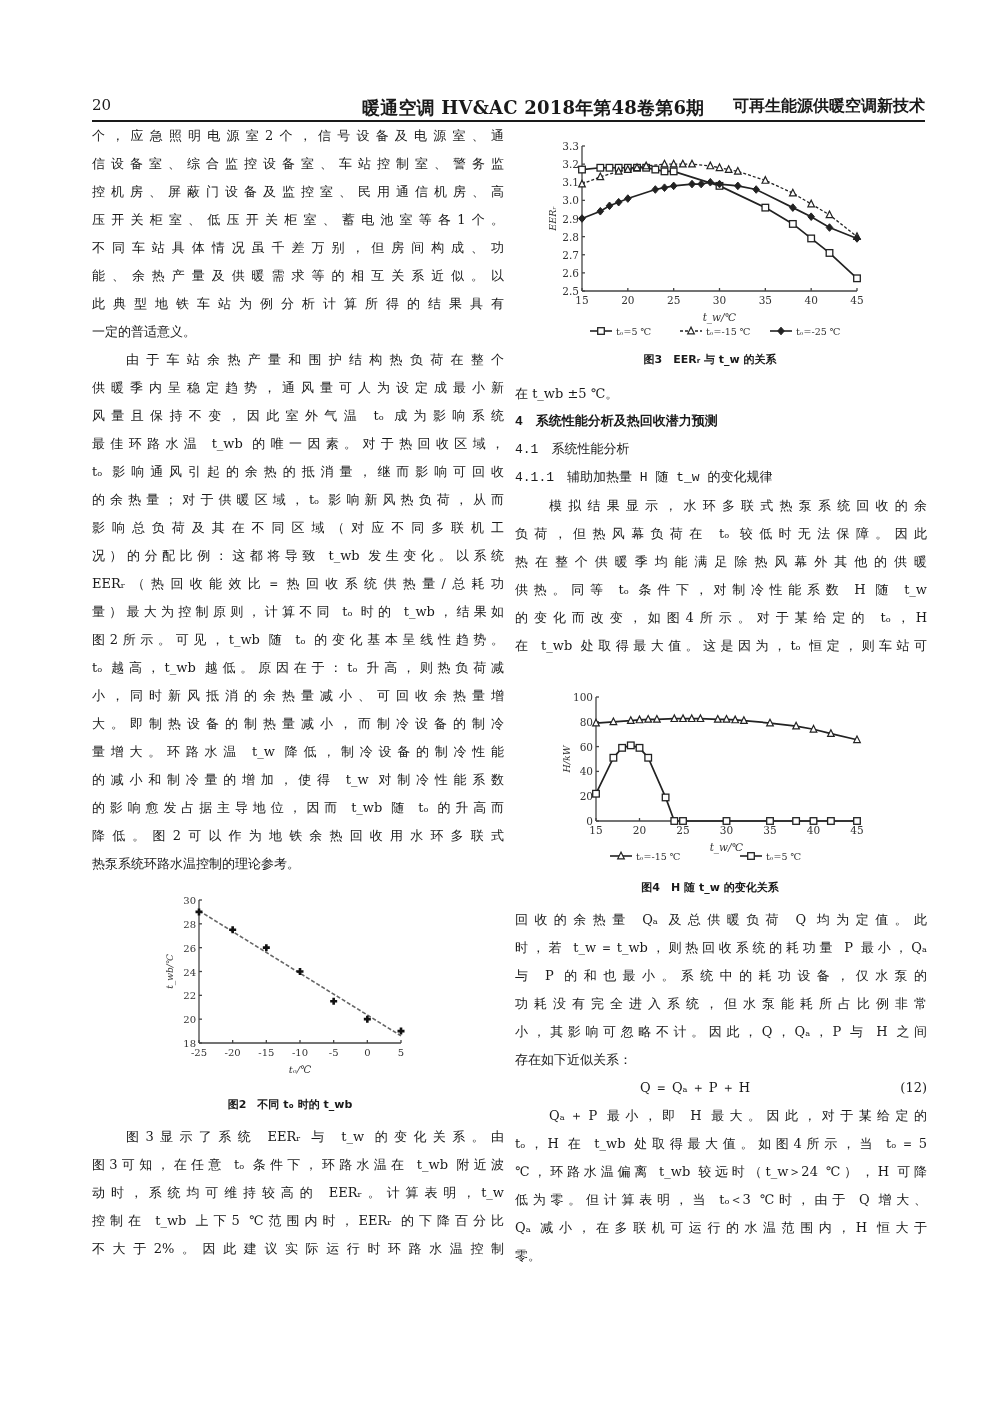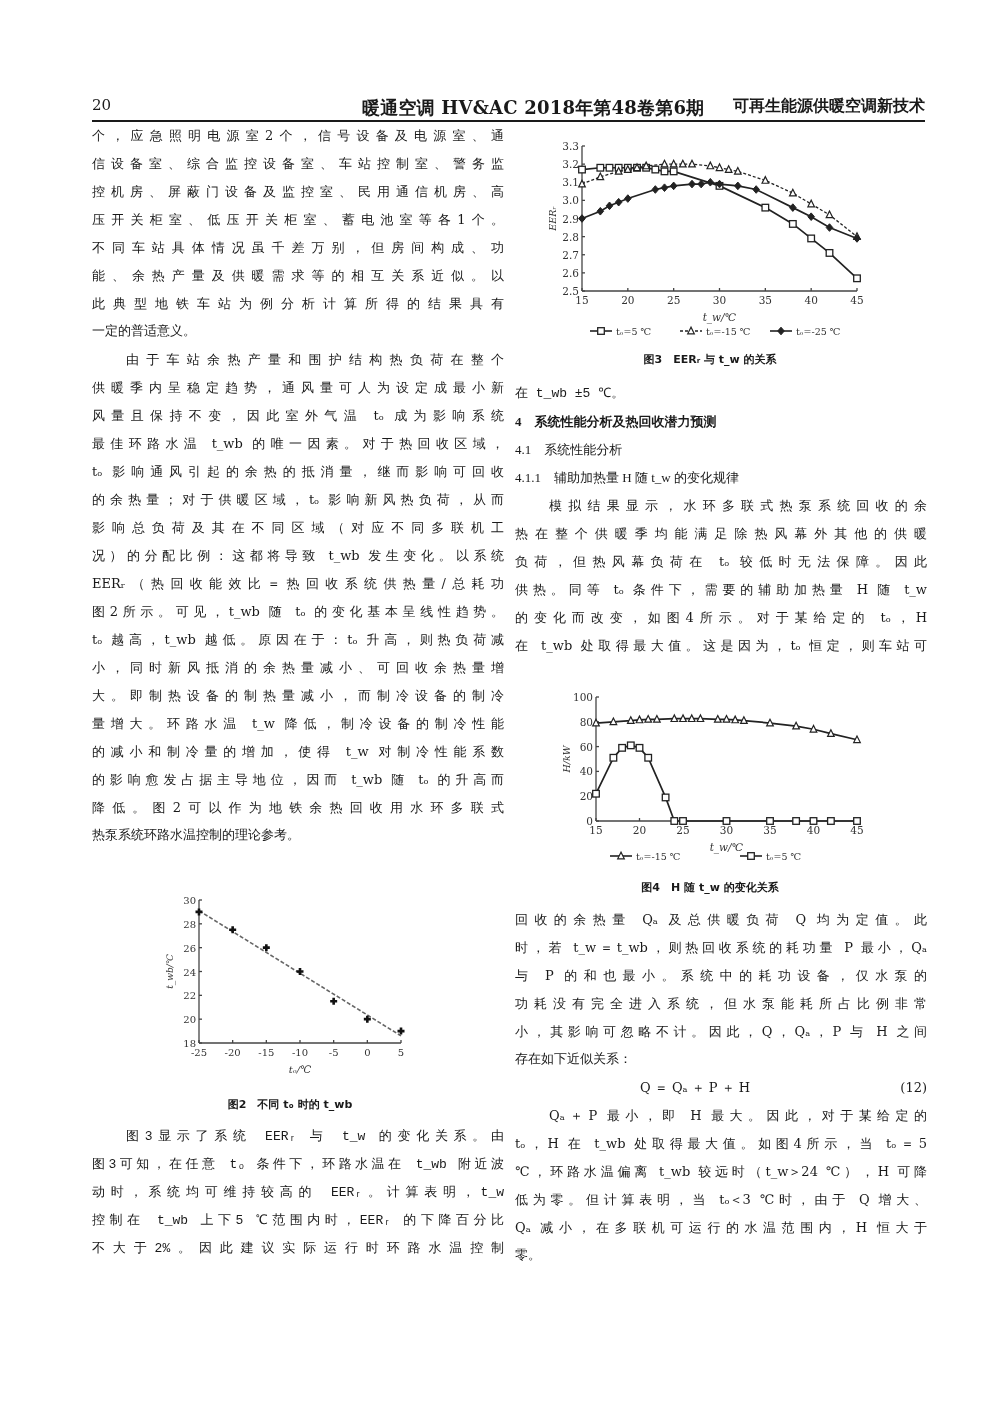--- a/index.html
+++ b/index.html
@@ -5,23 +5,23 @@
   html, body { margin:0; padding:0; background:#ffffff; }
   body { width:1000px; height:1414px; position:relative; overflow:hidden;
          font-family:"DejaVu Serif","Liberation Serif",serif; color:#1a1a1a; }
   .hdr { position:absolute; top:96px; left:92px; width:833px; height:22px; }
   .hdr .pg { position:absolute; left:0; top:0; font-size:15px; }
   .hdr .jn { position:absolute; left:270px; top:0; font-size:18px; font-weight:bold; letter-spacing:0.2px; }
   .hdr .sec { position:absolute; right:0; top:0; font-size:16px; font-weight:bold; font-family:"DejaVu Sans","Liberation Sans",sans-serif;text-align:center; }
   .hdr-rule { position:absolute; top:120px; left:92px; width:833px; height:2px; background:#1a1a1a; }
   .col { position:absolute; width:412px; font-size:13px; line-height:28px; }
   .col .ln { white-space:nowrap; height:28px; text-align:justify; text-align-last:justify; overflow:visible; }
-  .col .ln.last { text-align-last:left;font-family:Liberation Mono, monospace; }
+  .col .ln.last { text-align-last:left; }
   .col .ln.ind { padding-left:34px; }
-  .col .ln.h { font-family:Liberation Serif, serif; text-align-last:left; }
+  .col .ln.h { font-family:Liberation Mono, monospace; text-align-last:left; }
   .col .ln.h1 { font-weight:bold; }
   .col .ln.eq { text-align-last:left; position:relative; }
   .eq .formula { position:absolute; left:125px; }
   .eq .num { position:absolute; right:0; }
   .caption { position:absolute; font-family:"DejaVu Sans","Liberation Sans",sans-serif; font-size:11px; font-weight:bold; text-align:center; }
   svg text { font-family:"DejaVu Serif","Liberation Serif",serif; fill:#333; }
   .axis { stroke:#444; stroke-width:1.3; fill:none; }
 </style>
 </head>
 <body>
@@ -44,20 +44,21 @@
     <div class="ln last">一定的普适意义。</div>
     <div class="ln ind">由于车站余热产量和围护结构热负荷在整个</div>
     <div class="ln">供暖季内呈稳定趋势，通风量可人为设定成最小新</div>
     <div class="ln">风量且保持不变，因此室外气温 tₒ 成为影响系统</div>
     <div class="ln">最佳环路水温 t_wb 的唯一因素。对于热回收区域，</div>
     <div class="ln">tₒ 影响通风引起的余热的抵消量，继而影响可回收</div>
     <div class="ln">的余热量；对于供暖区域，tₒ 影响新风热负荷，从而</div>
     <div class="ln">影响总负荷及其在不同区域（对应不同多联机工</div>
     <div class="ln">况）的分配比例：这都将导致 t_wb 发生变化。以系统</div>
     <div class="ln">EERᵣ（热回收能效比＝热回收系统供热量/总耗功</div>
+    <div class="ln">量）最大为控制原则，计算不同 tₒ 时的 t_wb，结果如</div>
     <div class="ln">图2所示。可见，t_wb 随 tₒ 的变化基本呈线性趋势。</div>
     <div class="ln">tₒ 越高，t_wb 越低。原因在于：tₒ 升高，则热负荷减</div>
     <div class="ln">小，同时新风抵消的余热量减小、可回收余热量增</div>
     <div class="ln">大。即制热设备的制热量减小，而制冷设备的制冷</div>
     <div class="ln">量增大。环路水温 t_w 降低，制冷设备的制冷性能</div>
     <div class="ln">的减小和制冷量的增加，使得 t_w 对制冷性能系数</div>
     <div class="ln">的影响愈发占据主导地位，因而 t_wb 随 tₒ 的升高而</div>
     <div class="ln">降低。图2可以作为地铁余热回收用水环多联式</div>
     <div class="ln last">热泵系统环路水温控制的理论参考。</div>
   </div>
@@ -99,21 +100,21 @@
     <path d="M45.5,26.916666666666686 L52.5,26.916666666666686 M49,23.416666666666686 L49,30.416666666666686" stroke="#111" stroke-width="2.6"></path>
     <path d="M79.16666666666666,44.79166666666667 L86.16666666666666,44.79166666666667 M82.66666666666666,41.29166666666667 L82.66666666666666,48.29166666666667" stroke="#111" stroke-width="2.6"></path>
     <path d="M112.83333333333333,62.66666666666667 L119.83333333333333,62.66666666666667 M116.33333333333333,59.16666666666667 L116.33333333333333,66.16666666666667" stroke="#111" stroke-width="2.6"></path>
     <path d="M146.5,86.5 L153.5,86.5 M150,83 L150,90" stroke="#111" stroke-width="2.6"></path>
     <path d="M180.16666666666666,116.29166666666666 L187.16666666666666,116.29166666666666 M183.66666666666666,112.79166666666666 L183.66666666666666,119.79166666666666" stroke="#111" stroke-width="2.6"></path>
     <path d="M213.83333333333334,134.16666666666666 L220.83333333333334,134.16666666666666 M217.33333333333334,130.66666666666666 L217.33333333333334,137.66666666666666" stroke="#111" stroke-width="2.6"></path>
     <path d="M247.5,146.08333333333334 L254.5,146.08333333333334 M251,142.58333333333334 L251,149.58333333333334" stroke="#111" stroke-width="2.6"></path>
   </svg>
 <div class="caption" style="left:150px; top:1097px; width:280px;">图2　不同 tₒ 时的 t_wb</div>
 
-<div class="col" id="leftcol2" style="left:92px; top:1123px;font-family:Liberation Mono, monospace;">
+<div class="col" id="leftcol2" style="left:92px; top:1123px;">
     <div class="ln ind">图3显示了系统 EERᵣ 与 t_w 的变化关系。由</div>
     <div class="ln">图3可知，在任意 tₒ 条件下，环路水温在 t_wb 附近波</div>
     <div class="ln">动时，系统均可维持较高的 EERᵣ。计算表明，t_w</div>
     <div class="ln">控制在 t_wb 上下5 ℃范围内时，EERᵣ 的下降百分比</div>
     <div class="ln">不大于2%。因此建议实际运行时环路水温控制</div>
   </div>
 
 <svg id="fig3" style="position:absolute; left:540px; top:132px;" width="340" height="205">
     <line x1="42" y1="14" x2="42" y2="159" class="axis"></line>
     <line x1="42" y1="159" x2="317" y2="159" class="axis"></line>
@@ -219,23 +220,23 @@
   </svg>
 <div class="caption" style="left:540px; top:352px; width:340px;">图3　EERᵣ 与 t_w 的关系</div>
 
 <div class="col" style="left:515px; top:380px;">
   <div class="ln last">在 t_wb ±5 ℃。</div>
   <div class="ln h h1">4　系统性能分析及热回收潜力预测</div>
   <div class="ln h">4.1　系统性能分析</div>
   <div class="ln h">4.1.1　辅助加热量 H 随 t_w 的变化规律</div>
   <div id="rightmid">
       <div class="ln ind">模拟结果显示，水环多联式热泵系统回收的余</div>
+      <div class="ln">负荷，但热风幕负荷在 tₒ 较低时无法保障。因此</div>
       <div class="ln">热在整个供暖季均能满足除热风幕外其他的供暖</div>
-      <div class="ln">负荷，但热风幕负荷在 tₒ 较低时无法保障。因此</div>
-      <div class="ln">供热。同等 tₒ 条件下，需要的辅助加热量 H 随 t_w</div>
+      <div class="ln">供热。同等 tₒ 条件下，对制冷性能系数 H 随 t_w</div>
       <div class="ln">的变化而改变，如图4所示。对于某给定的 tₒ，H</div>
       <div class="ln">在 t_wb 处取得最大值。这是因为，tₒ 恒定，则车站可</div>
     </div>
 </div>
 
 <svg id="fig4" style="position:absolute; left:540px; top:685px;" width="340" height="180">
     <line x1="56" y1="12" x2="56" y2="136" class="axis"></line>
     <line x1="56" y1="136" x2="317" y2="136" class="axis"></line>
     <line x1="56" y1="136" x2="56" y2="133" class="axis"></line>
     <text x="56" y="149" font-size="10.5" text-anchor="middle">15</text>

